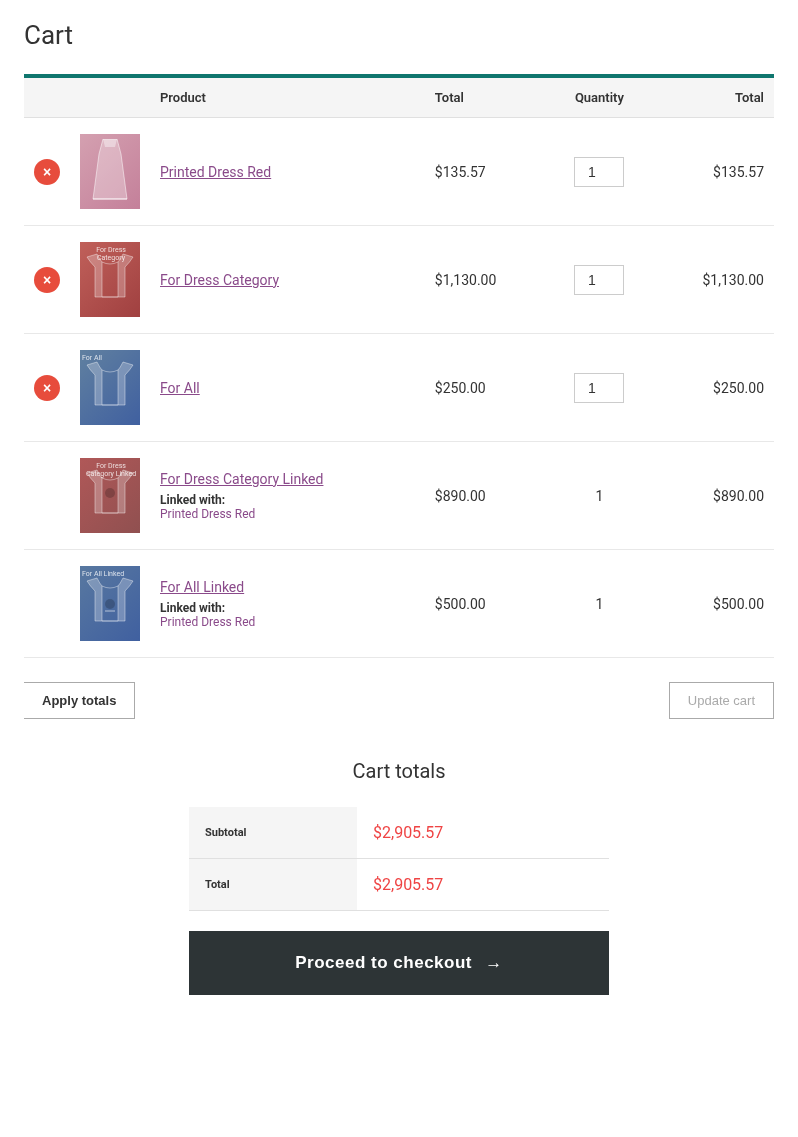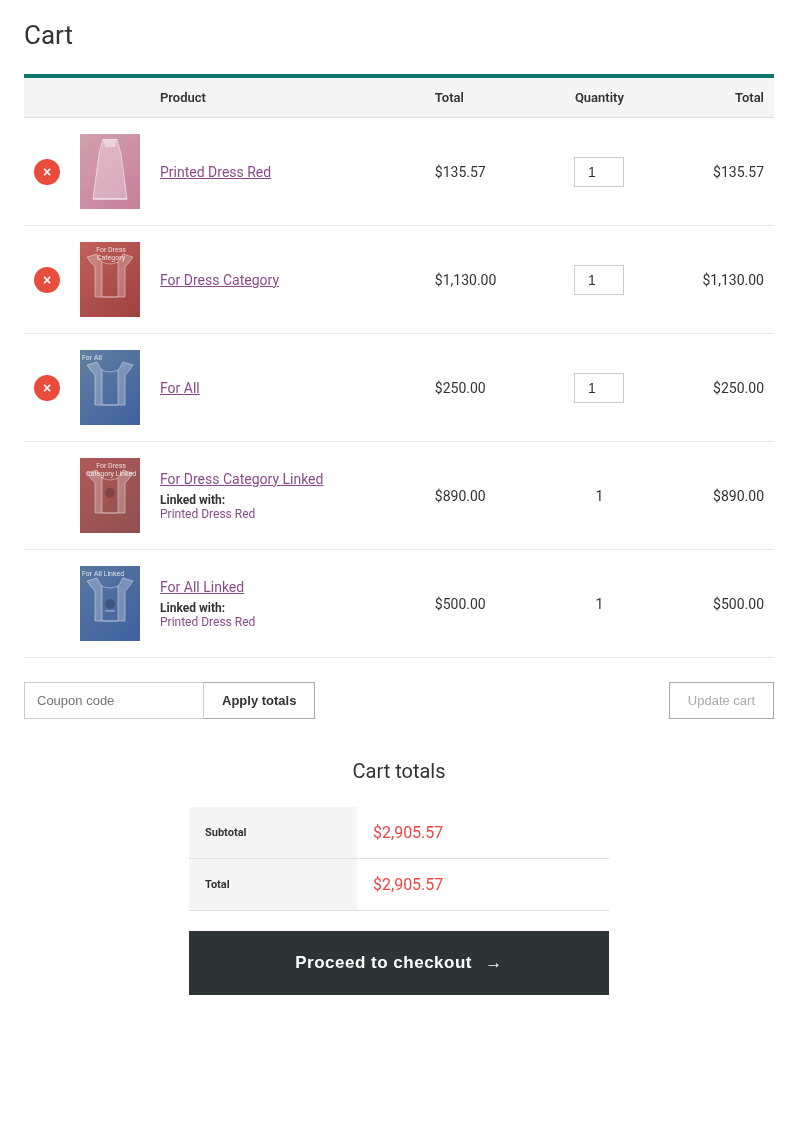--- a/index.html
+++ b/index.html
@@ -356,21 +356,20 @@
         <td><a class="product-name" href="#">For All Linked</a><div class="linked-info"><strong>Linked with:</strong><br><span>Printed Dress Red</span></div></td>
         <td class="price-cell">$500.00</td>
         <td style="text-align: center;"><span class="qty-text">1</span></td>
         <td class="total-cell">$500.00</td>
       </tr>
     </tbody>
 </table>
 
 <div class="coupon-row">
   <div class="coupon-left">
-    <input type="text" class="coupon-input" placeholder="Coupon code" style="">
     <button class="apply-coupon-btn">Apply totals</button>
   </div>
   <button class="update-cart-btn">Update cart</button>
 </div>
 
 <div class="cart-totals">
   <h2 class="cart-totals-title">Cart totals</h2>
   <table class="totals-table">
     <tbody>
         <tr>

